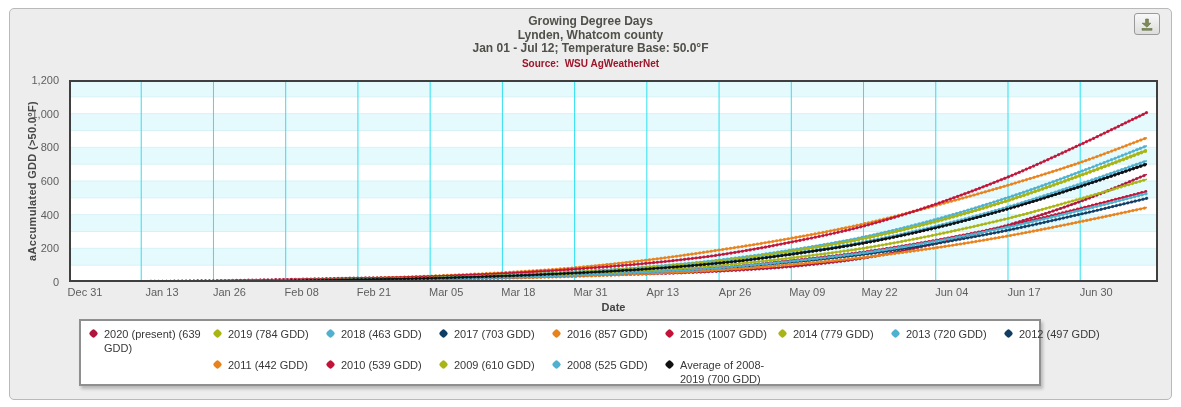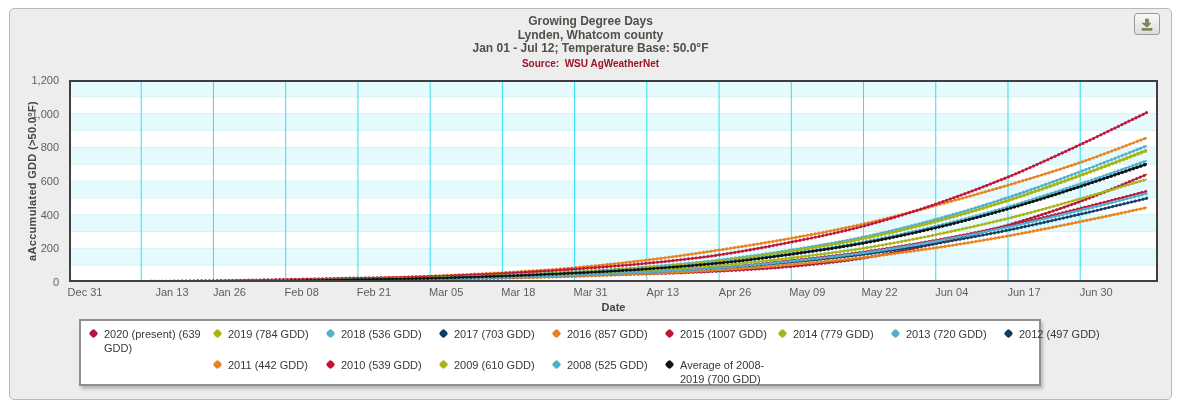--- a/index.html
+++ b/index.html
@@ -153,21 +153,21 @@
         </g>
         <g>
           <path d="M0.0,202.0C12.0,201.9 48.2,201.8 72.2,201.7C96.3,201.6 120.4,201.5 144.5,201.3C168.5,201.2 192.6,200.9 216.7,200.7C240.8,200.4 264.8,200.0 288.9,199.6C313.0,199.3 337.1,198.9 361.1,198.3C385.2,197.7 409.3,197.0 433.4,196.1C457.5,195.2 481.5,194.3 505.6,193.1C529.7,191.9 553.8,190.7 577.8,189.0C601.9,187.4 626.0,185.6 650.1,183.1C674.1,180.7 698.2,177.6 722.3,174.2C746.4,170.9 770.4,167.5 794.5,163.1C818.6,158.7 842.7,153.5 866.8,147.8C890.8,142.1 914.9,135.8 939.0,128.9C963.1,122.1 988.1,114.0 1011.2,106.6C1034.4,99.1 1066.8,87.9 1077.9,84.2" fill="none" stroke="#111111" stroke-width="1.5"></path>
           <path d="M0.0,202.0C12.0,201.9 48.2,201.8 72.2,201.7C96.3,201.6 120.4,201.5 144.5,201.3C168.5,201.2 192.6,200.9 216.7,200.7C240.8,200.4 264.8,200.0 288.9,199.6C313.0,199.3 337.1,198.9 361.1,198.3C385.2,197.7 409.3,197.0 433.4,196.1C457.5,195.2 481.5,194.3 505.6,193.1C529.7,191.9 553.8,190.7 577.8,189.0C601.9,187.4 626.0,185.6 650.1,183.1C674.1,180.7 698.2,177.6 722.3,174.2C746.4,170.9 770.4,167.5 794.5,163.1C818.6,158.7 842.7,153.5 866.8,147.8C890.8,142.1 914.9,135.8 939.0,128.9C963.1,122.1 988.1,114.0 1011.2,106.6C1034.4,99.1 1066.8,87.9 1077.9,84.2" fill="none" stroke="#111111" stroke-width="3.1" stroke-linecap="round" stroke-dasharray="0.1 3.8" opacity="0.9"></path>
         </g>
         <rect x="1" y="1" width="1087" height="200" fill="none" stroke="#3f3f3f" stroke-width="2"></rect>
       </svg></div>
 
   <div id="xlabels">
       <div class="xl" style="left: 0px;">Dec 31</div>
-      <div class="xl" style="left: 87px;">Jan 13</div>
+      <div class="xl" style="left: 77px;">Jan 13</div>
       <div class="xl" style="left: 144.459px;">Jan 26</div>
       <div class="xl" style="left: 216.689px;">Feb 08</div>
       <div class="xl" style="left: 288.918px;">Feb 21</div>
       <div class="xl" style="left: 361.148px;">Mar 05</div>
       <div class="xl" style="left: 433.378px;">Mar 18</div>
       <div class="xl" style="left: 505.607px;">Mar 31</div>
       <div class="xl" style="left: 577.837px;">Apr 13</div>
       <div class="xl" style="left: 650.066px;">Apr 26</div>
       <div class="xl" style="left: 722.296px;">May 09</div>
       <div class="xl" style="left: 794.526px;">May 22</div>
@@ -182,21 +182,21 @@
         <div class="legend-item">
           <span class="ldot" style="background: rgb(173, 23, 61);"></span>
           <span>2020 (present) (639 GDD)</span>
         </div>
         <div class="legend-item">
           <span class="ldot" style="background: rgb(169, 181, 20);"></span>
           <span>2019 (784 GDD)</span>
         </div>
         <div class="legend-item">
           <span class="ldot" style="background: rgb(79, 176, 207);"></span>
-          <span>2018 (536 GDD)</span>
+          <span>2018 (463 GDD)</span>
         </div>
         <div class="legend-item">
           <span class="ldot" style="background: rgb(16, 61, 99);"></span>
           <span>2017 (703 GDD)</span>
         </div>
         <div class="legend-item">
           <span class="ldot" style="background: rgb(232, 130, 28);"></span>
           <span>2016 (857 GDD)</span>
         </div>
         <div class="legend-item">

